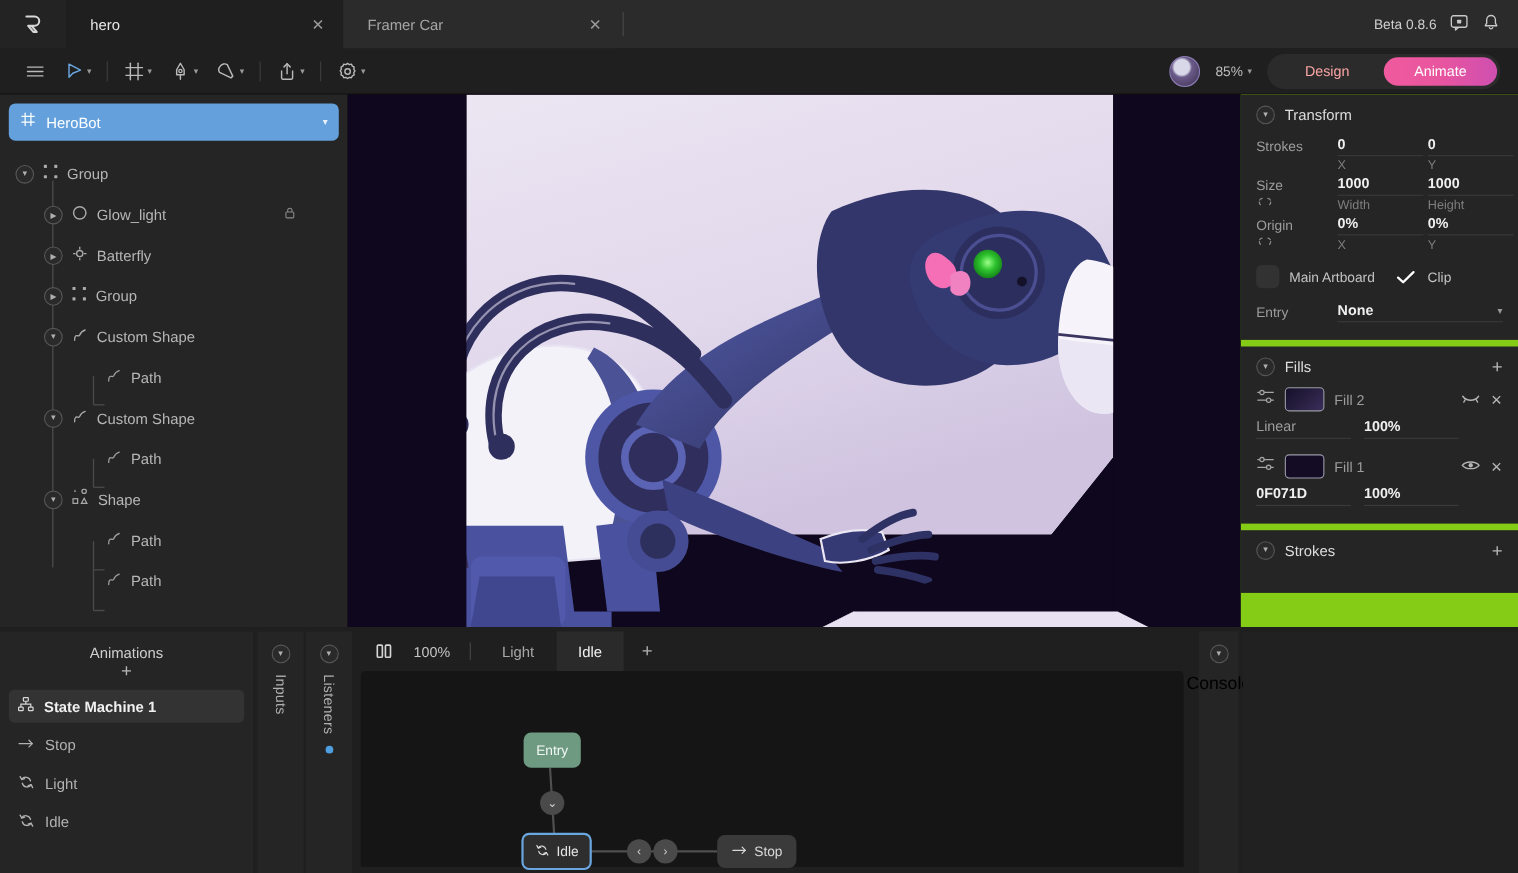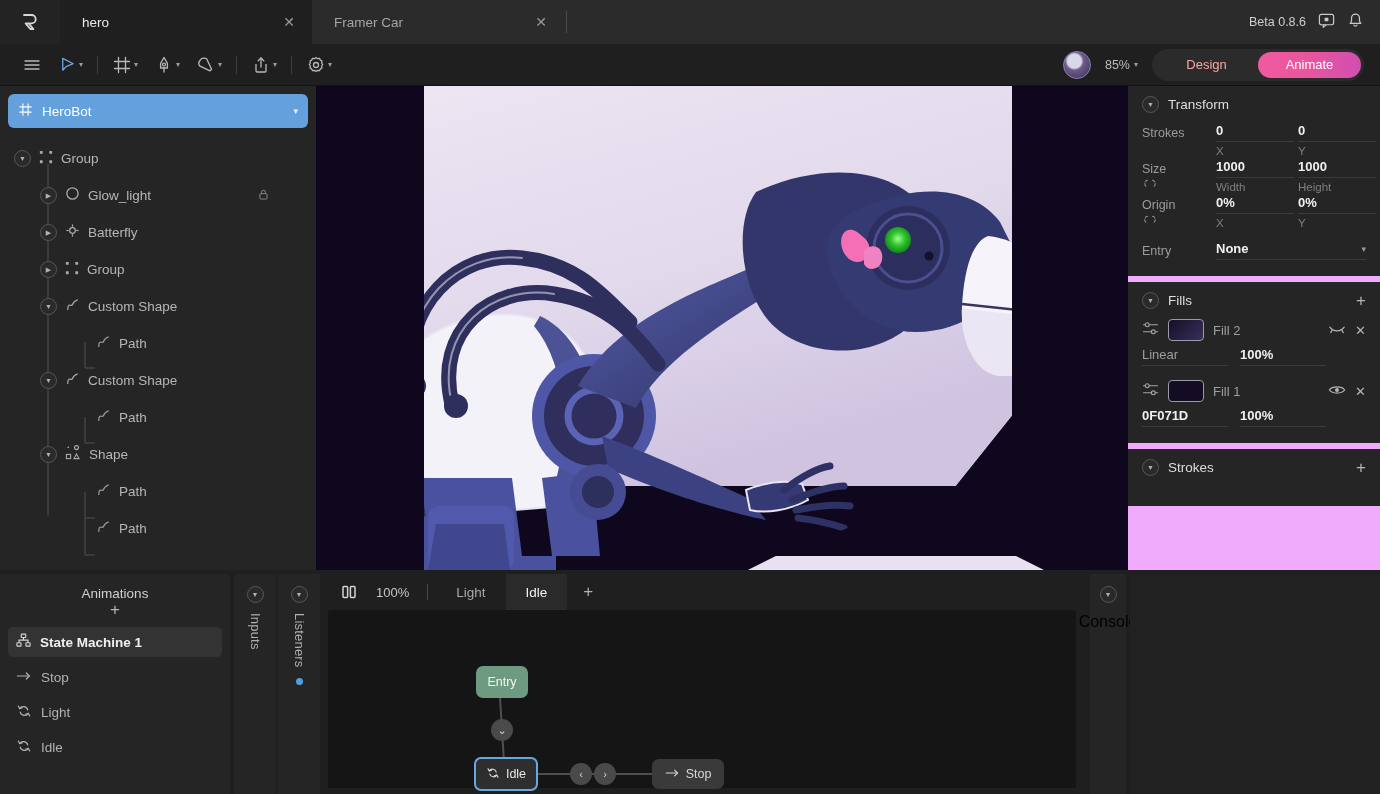--- a/index.html
+++ b/index.html
@@ -100,21 +100,21 @@
 
   
   .canvas {
     position: absolute; top: 86px; left: 316px; width: 812px; height: 484px;
     background: #0b0615; overflow: hidden;
   }
 
   
   .right-panel {
     position: absolute; top: 86px; left: 1128px; width: 252px; height: 484px;
-    background: #f0abfc; overflow: hidden;
+    background: #84cc16; overflow: hidden;
   }
   .sect {
     background: #252525; margin: 0 0 6px 0; padding: 10px 14px 14px 14px;
   }
   .sect-head { display: flex; align-items: center; gap: 9px; margin-bottom: 10px; }
   .sect-head .title { color: #ddd; font-size: 13.5px; flex: 1; }
   .plus { color: #b5b5b5; font-size: 17px; cursor: pointer; line-height: 1; }
 
   .frow { display: flex; align-items: flex-start; margin-bottom: 2px; }
   .flabel { width: 74px; color: #9c9c9c; font-size: 12.5px; padding-top: 3px; flex: none; }
@@ -631,20 +631,31 @@
         <div class="fcell">
           <div class="fval">0%</div>
           <div class="fsub">X</div>
         </div>
         <div class="fcell">
           <div class="fval">0%</div>
           <div class="fsub">Y</div>
         </div>
       </div>
 
+      <div class="chkrow">
+        <div class="chkbox"></div>
+        <span class="chk-lbl">Main Artboard</span>
+        <div style="width:18px"></div>
+        <div class="chkbox checked">
+          <svg width="18" height="14" viewBox="0 0 18 14" aria-hidden="true">
+            <path d="M2 7.4 L6.6 11.6 L16 2.4" fill="none" stroke="#ffffff" stroke-width="2.1" stroke-linecap="round" stroke-linejoin="round"></path>
+          </svg>
+        </div>
+        <span class="chk-lbl">Clip</span>
+      </div>
 
       <div class="frow" style="align-items:center;margin-top:12px">
         <div class="flabel" style="padding-top:0">Entry</div>
         <div style="flex:1;display:flex;align-items:center;border-bottom:1px solid #3a3a3a;padding-bottom:3px">
           <span style="color:#f0f0f0;font-size:13px;font-weight:bold;flex:1">None</span>
           <span style="color:#9a9a9a;font-size:9px">▾</span>
         </div>
       </div>
     </div>
 

